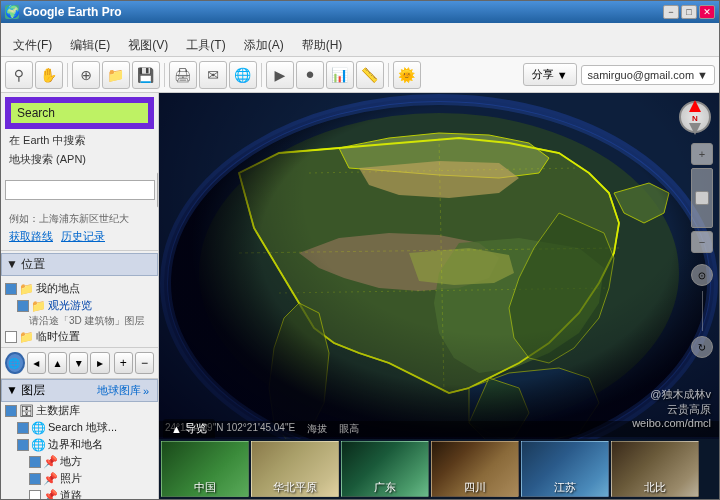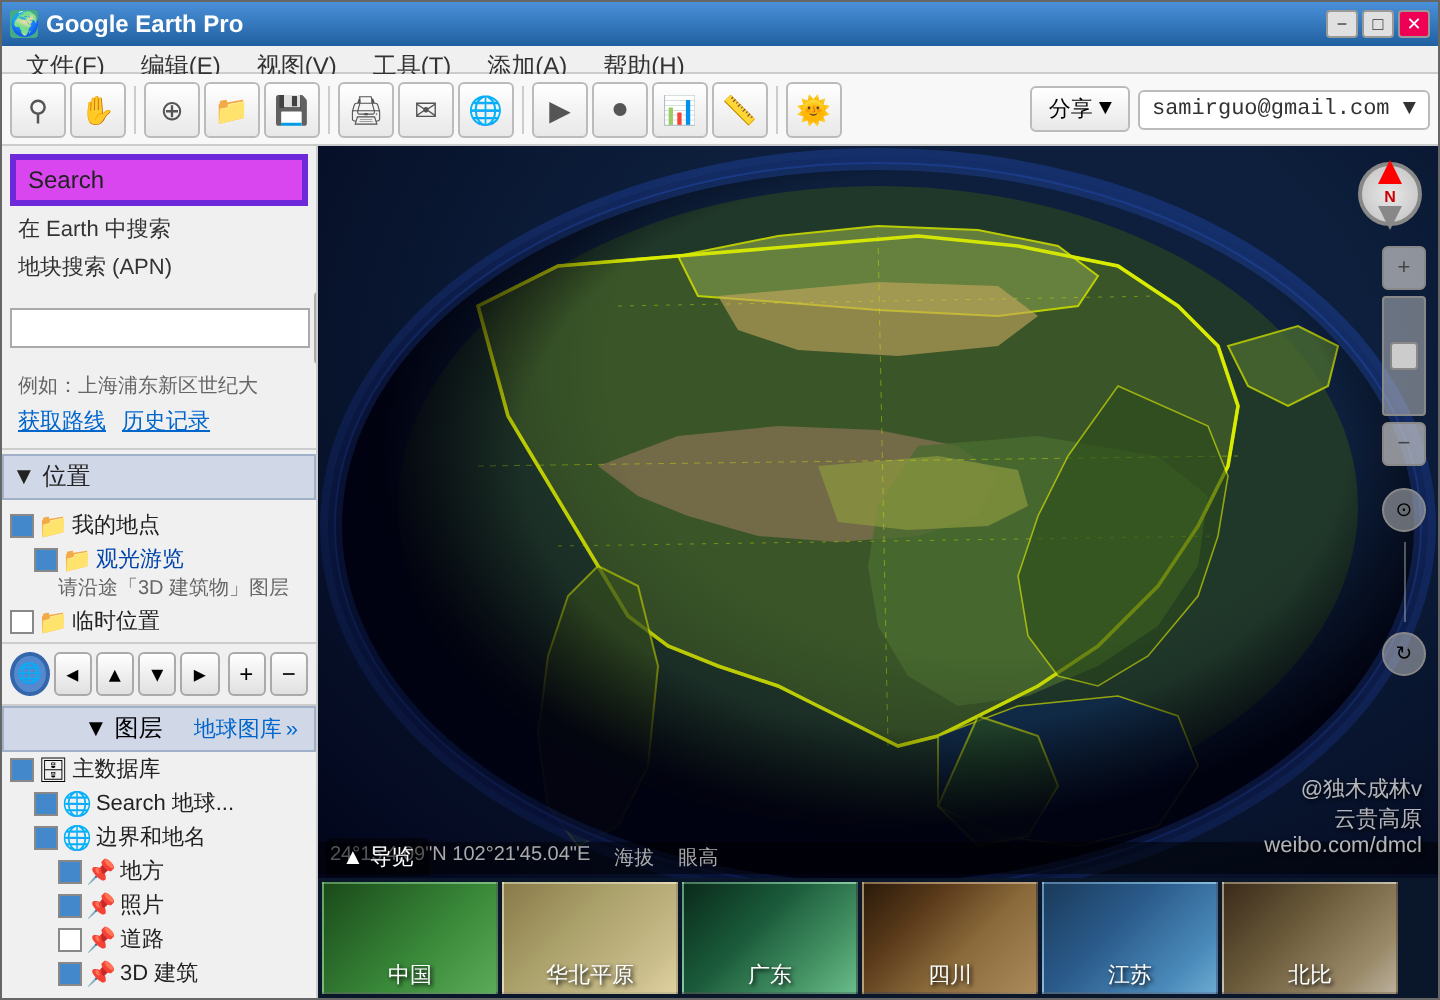--- a/index.html
+++ b/index.html
@@ -10,40 +10,40 @@
     .title-bar { height: 22px; background: linear-gradient(to bottom, #4a90d9, #2060a0); display: flex; align-items: center; justify-content: space-between; padding: 0 4px; }
     .title-text { color: white; font-size: 12px; font-weight: bold; display: flex; align-items: center; gap: 4px; }
     .title-icon { width: 14px; height: 14px; background: #4a8; border-radius: 2px; }
     .window-controls { display: flex; gap: 2px; }
     .win-btn { width: 16px; height: 14px; border: 1px solid #999; border-radius: 2px; cursor: pointer; font-size: 9px; display: flex; align-items: center; justify-content: center; color: #333; }
     .win-btn.min { background: #e0e0e0; }
     .win-btn.max { background: #e0e0e0; }
     .win-btn.close { background: #e05; color: white; }
 
     
-    .menu-bar { height: 14px; background: #f0f0f0; border-bottom: 1px solid #ccc; display: flex; align-items: flex-start; padding: 0 4px; gap: 2px; }
+    .menu-bar { height: 34px; background: #f0f0f0; border-bottom: 1px solid #ccc; display: flex; align-items: flex-end; padding: 0 4px; gap: 2px; }
     .menu-item { padding: 2px 8px; font-size: 12px; cursor: pointer; border-radius: 2px; color: #333; }
 
     
     .toolbar { height: 36px; background: #f8f8f8; border-bottom: 1px solid #ccc; display: flex; align-items: center; padding: 2px 4px; gap: 2px; }
     .toolbar-btn { width: 28px; height: 28px; border: 1px solid #bbb; border-radius: 3px; background: linear-gradient(to bottom, #fff, #e8e8e8); cursor: pointer; display: flex; align-items: center; justify-content: center; font-size: 14px; color: #555; }
     .toolbar-separator { width: 1px; height: 24px; background: #ccc; margin: 0 2px; }
-    .toolbar-right { margin-left: auto; display: flex; align-items: center; gap: 4px; font-family: Liberation Mono, monospace; }
+    .toolbar-right { margin-left: auto; display: flex; align-items: center; gap: 4px; }
     .share-btn { padding: 3px 8px; background: linear-gradient(to bottom, #fff, #e8e8e8); border: 1px solid #bbb; border-radius: 3px; cursor: pointer; font-size: 11px; display: flex; align-items: center; gap: 3px; }
     .email-text { font-size: 11px; color: #333; padding: 3px 6px; border: 1px solid #bbb; border-radius: 3px; background: white; }
 
     
     .main-area { flex: 1; display: flex; overflow: hidden; }
 
     
     .sidebar { width: 158px; min-width: 158px; background: #f0f0f0; border-right: 1px solid #ccc; display: flex; flex-direction: column; overflow: hidden; }
 
     
     .search-section { padding: 4px; border-bottom: 1px solid #ccc; }
-    .search-header { background: #d946ef; padding: 3px 6px; font-size: 12px; color: #222; border: 3px solid #6d28d9; margin-bottom: 2px; }
+    .search-header { background: #bef264; padding: 3px 6px; font-size: 12px; color: #222; border: 6px solid #6d28d9; margin-bottom: 2px; }
     .search-subtext { font-size: 11px; color: #333; padding: 2px 4px; }
     .search-row { display: flex; gap: 2px; margin: 3px 0; align-items: center; }
     .search-input { flex: 1; height: 20px; border: 1px solid #aaa; background: white; font-size: 11px; padding: 0 3px; }
     .search-btn { padding: 2px 8px; background: linear-gradient(to bottom, #fff, #e0e0e0); border: 1px solid #aaa; font-size: 11px; cursor: pointer; border-radius: 2px; }
     .search-example { font-size: 10px; color: #666; padding: 1px 4px; }
     .search-links { display: flex; gap: 8px; padding: 2px 4px; }
     .search-link { font-size: 11px; color: #0066cc; cursor: pointer; text-decoration: underline; }
 
     
     .section-header { background: #d0d8e8; padding: 2px 4px; font-size: 12px; color: #222; border: 1px solid #a0b0c8; margin: 2px 0; display: flex; align-items: center; gap: 3px; cursor: pointer; }
@@ -221,21 +221,21 @@
         <div class="nav-btn">▴</div>
         <div class="nav-btn">▾</div>
         <div class="nav-btn">▸</div>
         <div class="nav-spacer"></div>
         <div class="nav-btn">+</div>
         <div class="nav-btn">−</div>
       </div>
 
       <div class="layers-section">
         <div style="display:flex; align-items:center; background:#d0d8e8; border:1px solid #a0b0c8; padding:2px 4px;">
-          <span class="layers-title" style="flex:1; background:none; border:none; padding:0;margin-left:36px;">▼ 图层</span>
+          <span class="layers-title" style="flex:1; background:none; border:none; padding:0;">▼ 图层</span>
           <span class="gallery-btn">
             <span>地球图库</span>
             <span>»</span>
           </span>
         </div>
         <div id="layers-list">
             <div class="layer-item" style="padding-left: 4px;">
               <span class="checkbox checked"></span>
               <span style="font-size: 12px;">🗄</span>
               <span class="item-label">主数据库</span>

